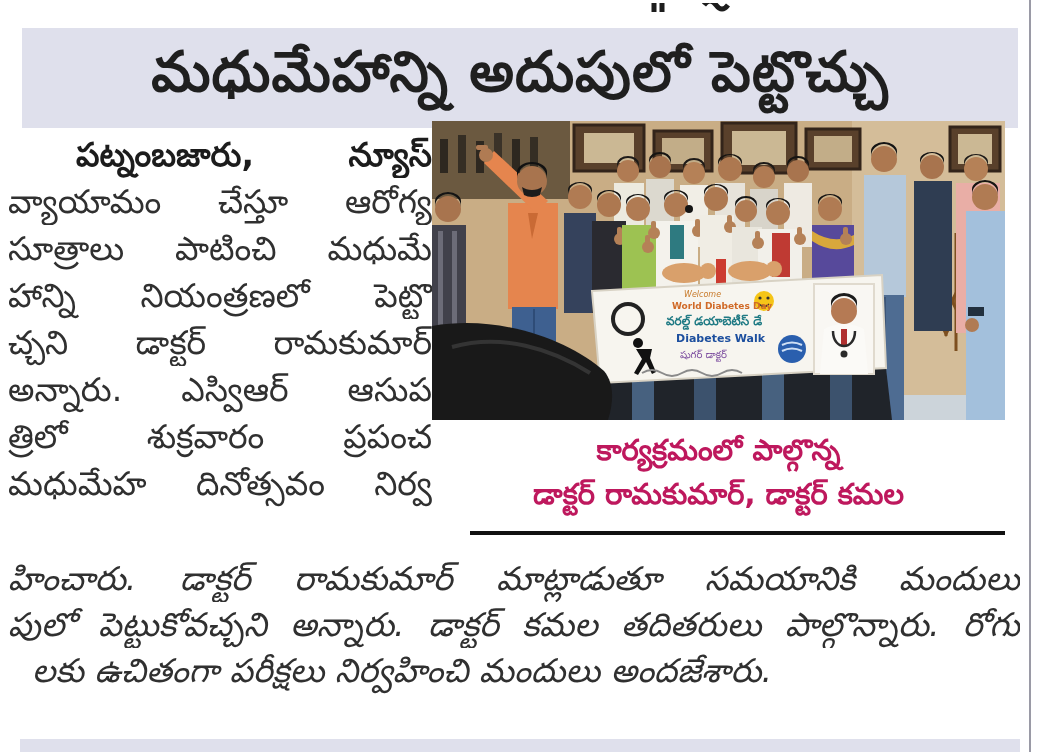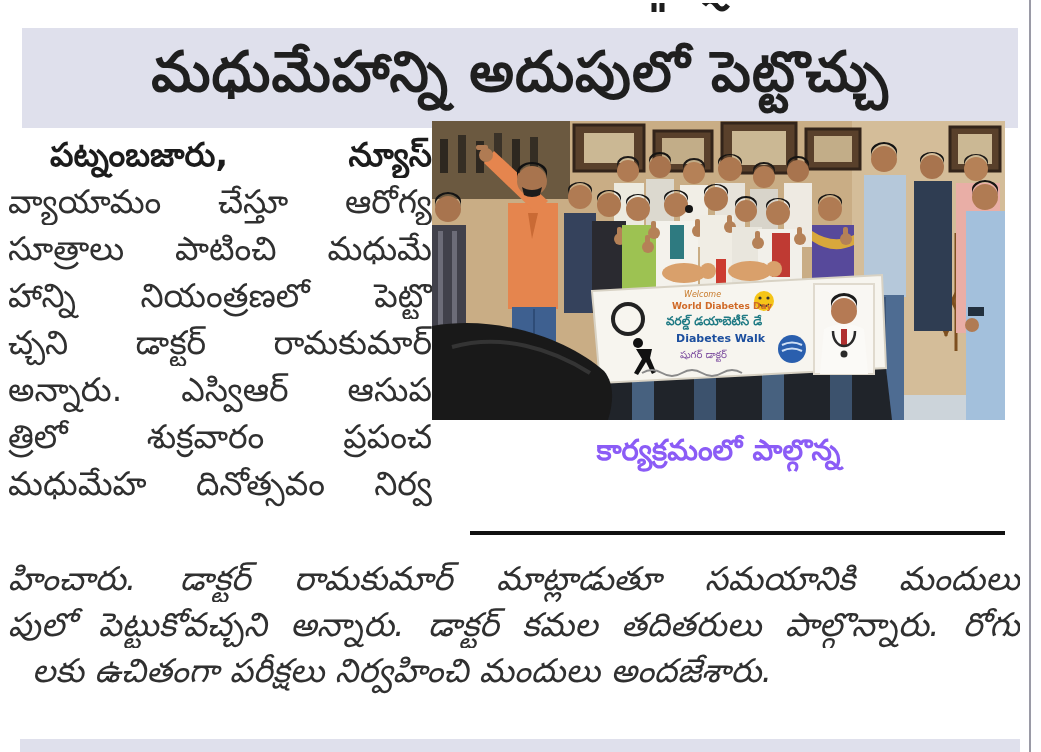--- a/index.html
+++ b/index.html
@@ -19,31 +19,31 @@
   .masthead-fragment{position:absolute;left:648px;top:0;width:120px;height:12px;overflow:hidden;}
   
   .right-rule{position:absolute;left:1029px;top:0;width:2px;height:752px;background:#9a9aa6;}
   
   .left-column{position:absolute;left:8px;top:131px;width:424px;}
   .jline{
     font-size:33px;line-height:47px;height:47px;overflow:hidden;color:#303030;
     text-align:justify;text-align-last:justify;white-space:nowrap;
   }
   .indent{ text-indent:42px; }
-  .bold{ font-weight:bold; color:#1c1c1c; }
+  .bold{ font-weight:bold; color:#1c1c1c;margin-left:26px; }
   
   .full-width{position:absolute;left:8px;top:556px;width:1012px;font-style:italic;}
   .full-width .jline{height:46px;line-height:46px;}
   .jline.last{text-align-last:left;margin-left:24px;}
   
   .news-photo{position:absolute;left:432px;top:121px;width:573px;height:299px;background:#fdba74;overflow:hidden;}
   .news-photo svg{display:block;}
   
   .photo-caption{position:absolute;left:432px;top:428px;width:573px;text-align:center;}
-  .caption-line{font-size:29px;font-weight:bold;color:#8b5cf6;line-height:44px;height:44px;overflow:hidden;white-space:nowrap;}
+  .caption-line{font-size:29px;font-weight:bold;color:#be185d;line-height:44px;height:44px;overflow:hidden;white-space:nowrap;}
   .caption-rule{position:absolute;left:470px;top:531px;width:535px;height:4px;background:#111111;}
   
   .bottom-band{position:absolute;left:20px;top:739px;width:1000px;height:13px;background:#dfe0ec;}
 </style>
 </head>
 <body>
 
 <div class="page">
 
   <div class="masthead-fragment">
@@ -259,20 +259,21 @@
         </g>
       </g>
 
       <path d="M0,205 C70,193 138,220 172,250 C182,262 182,280 176,299 L0,299 Z" fill="#191919"></path>
       <path d="M20,226 C70,212 120,228 158,252" stroke="#343434" stroke-width="4" fill="none"></path>
     </svg>
   </div>
 
   <div class="photo-caption">
     <div class="caption-line">కార్యక్రమంలో పాల్గొన్న</div>
+    <div class="caption-line">డాక్టర్ రామకుమార్, డాక్టర్ కమల</div>
   </div>
   <div class="caption-rule"></div>
 
   <div class="full-width">
     <div class="jline">హించారు. డాక్టర్ రామకుమార్ మాట్లాడుతూ సమయానికి మందులు</div>
     <div class="jline">పులో పెట్టుకోవచ్చని అన్నారు. డాక్టర్ కమల తదితరులు పాల్గొన్నారు. రోగు</div>
     <div class="jline last">లకు ఉచితంగా పరీక్షలు నిర్వహించి మందులు అందజేశారు.</div>
   </div>
 
   <div class="bottom-band"></div>

